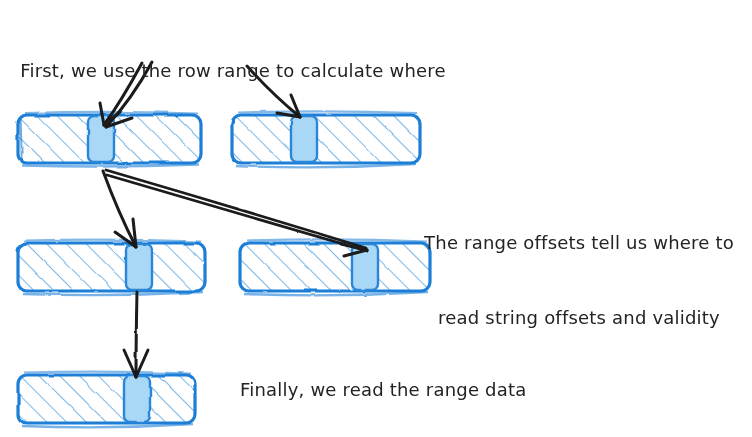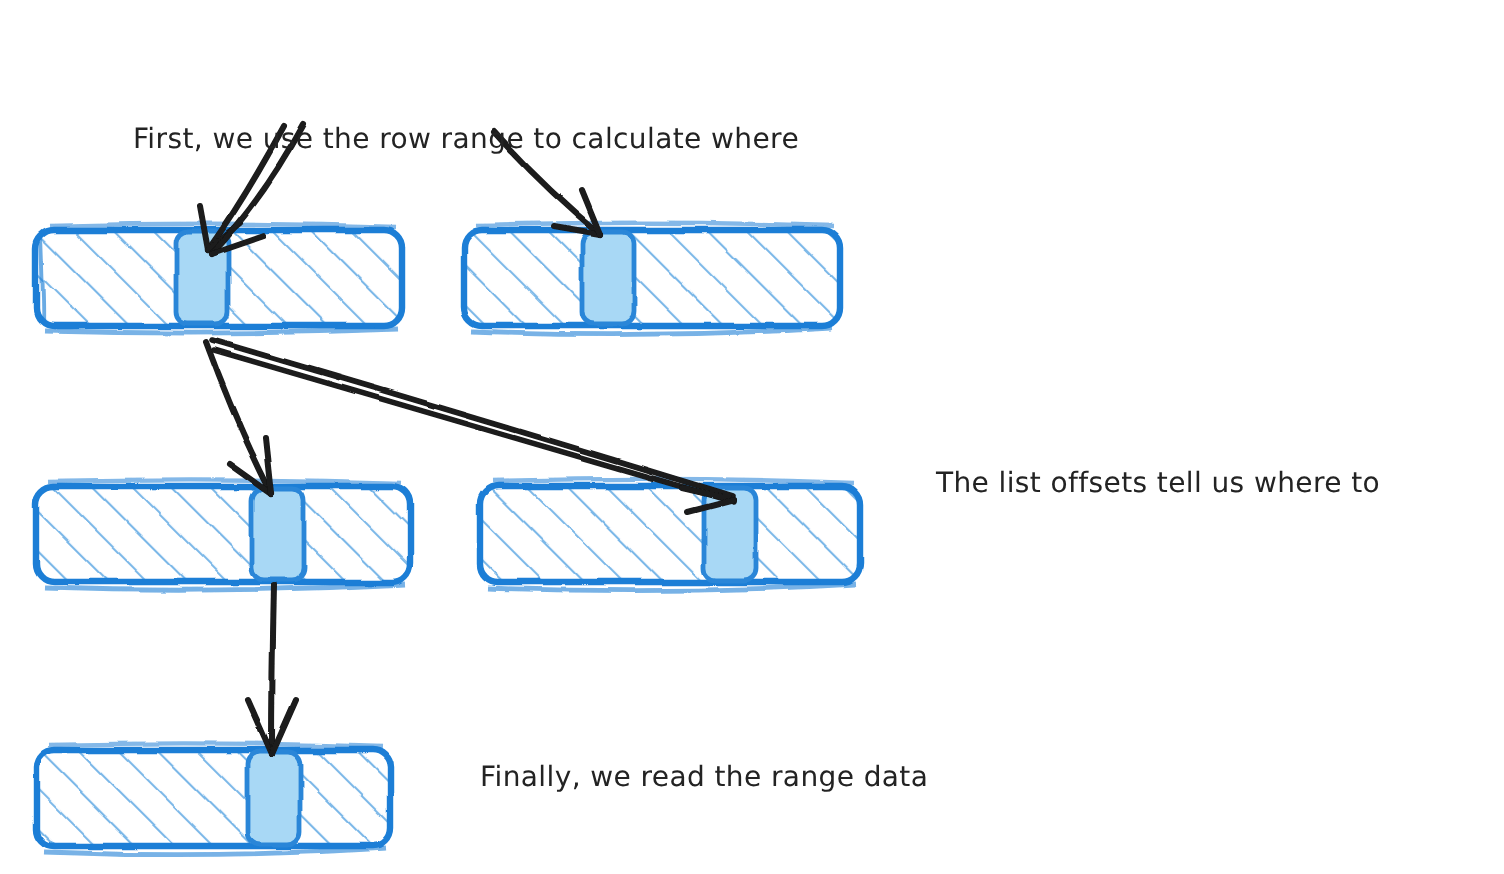--- a/index.html
+++ b/index.html
@@ -12,21 +12,21 @@
     width: 752px;
     height: 437px;
     background: #ffffff;
     overflow: hidden;
     font-family: "DejaVu Sans", sans-serif;
   }
   .annotation {
     position: absolute;
     color: #232323;
     font-family: "DejaVu Sans", sans-serif;
-    font-size: 14px;
+    font-size: 18px;
     line-height: 25px;
     white-space: pre;
     letter-spacing: 0.2px;
   }
   .ann-center { text-align: center; }
   .ann-left { text-align: left; }
   svg.layer {
     position: absolute;
     left: 0;
     top: 0;
@@ -160,21 +160,22 @@
       </g>
 
     </g>
   </svg>
 
   <div class="annotation ann-center" style="left:18px; top:8px; width:430px;">
     <div>First, we use the row range to calculate where</div>
   </div>
 
   <div class="annotation ann-center" style="left:414px; top:180px; width:330px;">
-    <div>The list offsets tell us where to</div>
+    <div>The range offsets tell us where to</div>
+    <div>read string offsets and validity</div>
   </div>
 
   <div class="annotation ann-left" style="left:240px; top:327px; width:330px;">
     <div>Finally, we read the range data</div>
   </div>
 
   <div class="annotation ann-left" style="left:240px; top:392px; width:330px;">
     
   </div>
 

